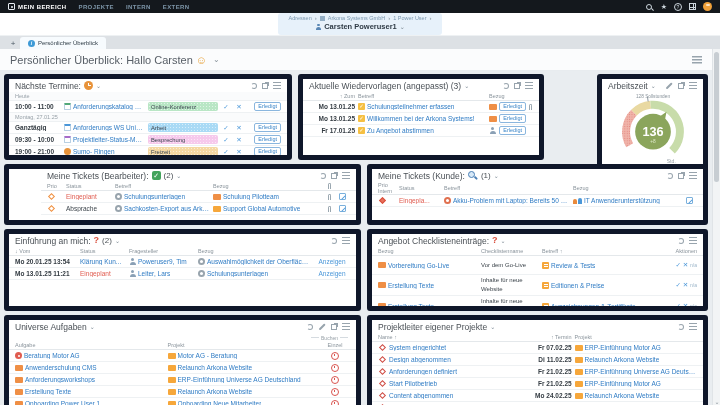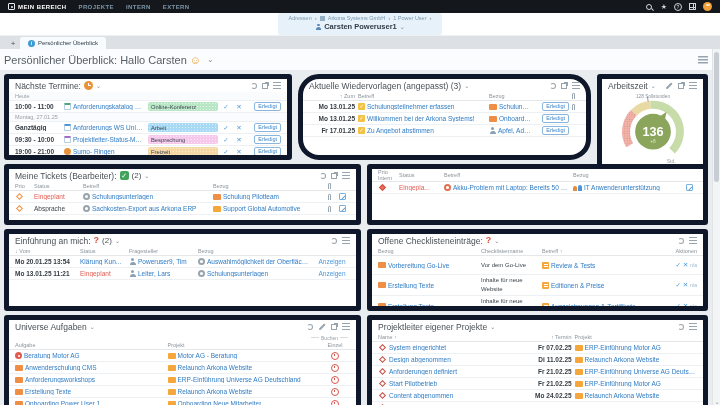--- a/index.html
+++ b/index.html
@@ -35,21 +35,21 @@
   .chev { color:#7d8a95; font-size:6px; }
 
   
   .tabbar { position:absolute; left:0; top:36px; width:720px; height:13px; background:#dde1e5; display:flex; align-items:flex-end; padding-left:6px; }
   .tab-add { width:14px; height:11px; font-size:8px; color:#4a5863; text-align:center; line-height:11px; cursor:pointer; }
   .tab { background:#f7fbfe; border-radius:3px 3px 0 0; height:12px; display:flex; align-items:center; gap:3px; padding:0 8px; }
   .tab-info { width:7px; height:7px; border-radius:50%; background:#3e9ad6; color:#fff; font-size:5px; font-weight:bold; text-align:center; line-height:7px; font-style:italic; }
   .tab-label { font-size:6px; color:#33404a; }
 
   
-  .titlerow { position:absolute; left:0; top:49px; width:712px; height:22px; background:#fbfcfd; display:flex; align-items:center; padding:0 4px; border-bottom:1px solid #e8ecef; }
+  .titlerow { position:absolute; left:0; top:49px; width:712px; height:22px; background:#fbfcfd; display:flex; align-items:center; padding:0 10px; border-bottom:1px solid #e8ecef; }
   .page-title { font-size:11px; color:#575e66; }
   .smiley { font-size:11px; color:#e8a33d; margin-left:3px; }
   .title-chev { color:#8b959d; font-size:8px; margin-left:6px; }
   .view-menu { margin-left:auto; width:10px; height:8px;
      background: linear-gradient(#98a4ad 0 0) 0 0/10px 1.5px no-repeat, linear-gradient(#98a4ad 0 0) 0 3px/10px 1.5px no-repeat, linear-gradient(#98a4ad 0 0) 0 6px/10px 1.5px no-repeat; }
 
   
   .scrollbar { position:absolute; right:0; top:49px; width:8px; height:356px; background:#f2f4f5; border-left:1px solid #e0e4e7; }
   .scroll-thumb { position:absolute; left:1px; top:3px; width:5px; height:130px; background:#c7cdd2; border-radius:3px; }
   .scroll-down { position:absolute; left:0; bottom:0; width:8px; font-size:6px; color:#8a949c; text-align:center; }
@@ -137,23 +137,23 @@
   .te-mag { width:10px; height:10px; position:relative; }
   .te-mag::before { content:""; position:absolute; left:0; top:0; width:5px; height:5px; border:1.5px solid #4a7fb5; border-radius:50%; background:#d7e9f8; }
   .te-mag::after { content:""; position:absolute; left:6px; top:6.5px; width:4px; height:1.6px; background:#4a7fb5; transform:rotate(45deg); border-radius:1px; }
   .te-q { color:#d94f3d; font-weight:800; font-size:9px; line-height:9px; }
 
   
   .gauge-wrap { display:flex; justify-content:center;text-decoration:underline; }
 
   
   #p-termine  { left:4px;   top:74px;  width:288px; height:86px; }
-  #p-wied     { left:298px; top:74px;  width:293px; height:86px;border-radius:21px; }
+  #p-wied     { left:298px; top:74px;  width:246px; height:86px; }
   #p-arbeit   { left:597px; top:74px;  width:111px; height:110px; }
-  #p-tb       { left:4px;   top:164px; width:357px; height:61px; }
+  #p-tb       { left:4px;   top:164px; width:357px; height:61px;padding-left:32px; }
   #p-tk       { left:367px; top:164px; width:341px; height:61px; }
   #p-rf       { left:4px;   top:229px; width:357px; height:82px; }
   #p-cl       { left:367px; top:229px; width:341px; height:82px; }
   #p-au       { left:4px;   top:315px; width:357px; height:95px; }
   #p-ms       { left:367px; top:315px; width:341px; height:95px; }
 
   .buchen-hdr { display:flex; justify-content:flex-end; padding:1px 8px 0 0; font-size:5px; color:#98a1a8; height:8px; align-items:center; gap:2px; }
   .buchen-hdr::before, .buchen-hdr::after { content:""; width:8px; height:1px; background:#d5dbe0; }
 </style>
 </head>
@@ -418,20 +418,31 @@
     <span class="link">
         <span class="mi mi-folder"></span>
         <span>Support Global Automotive</span>
       </span>
     <span class="mi mi-clip"></span>
     <span class="mi mi-editbox"></span>
   </div>
 </div>
 
 <div class="panel" id="p-tk">
+  <div class="phead">
+    <span class="ptitle">Meine Tickets (Kunde):</span>
+    <span class="te-mag"></span>
+    <span class="pcount">(1)</span>
+    <span class="chev">⌄</span>
+    <span class="picons">
+      <span class="hic-refresh"></span>
+      <span class="hic-ext"></span>
+      <span class="hic-sliders"></span>
+    </span>
+  </div>
   <div class="thead g-tk h2">
     <span>Prio Intern</span>
     <span>Status</span>
     <span>Betreff</span>
     <span>Bezug</span>
     <span></span>
   </div>
   <div class="trow g-tk">
     <span class="mi mi-diamond red"></span>
     <span class="cellt" style="color: rgb(224, 92, 80);">Eingepla...</span>
@@ -488,21 +499,21 @@
     <span class="link">
         <span class="mi mi-gear"></span>
         <span>Schulungsunterlagen</span>
       </span>
     <span class="act">Anzeigen</span>
   </div>
 </div>
 
 <div class="panel" id="p-cl">
   <div class="phead">
-    <span class="ptitle">Offene Checklisteneinträge:</span>
+    <span class="ptitle">Angebot Checklisteneinträge:</span>
     <span class="te-q">?</span>
     <span class="chev">⌄</span>
     <span class="picons">
       <span class="hic-refresh"></span>
       <span class="hic-sliders"></span>
     </span>
   </div>
   <div class="thead g-cl">
     <span>Bezug</span>
     <span>Checklistenname</span>

